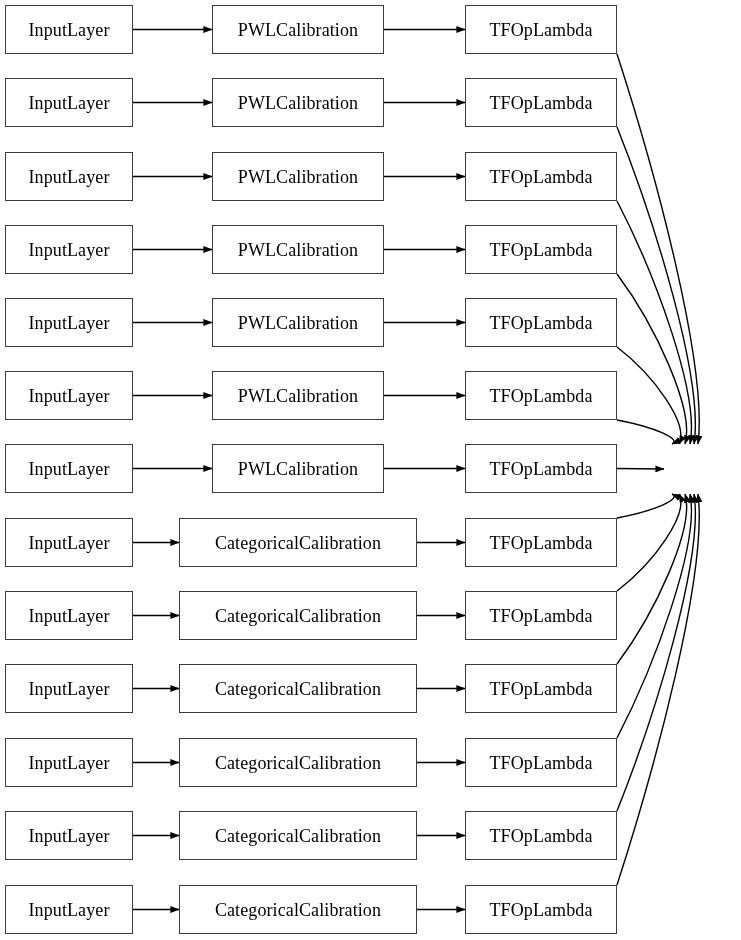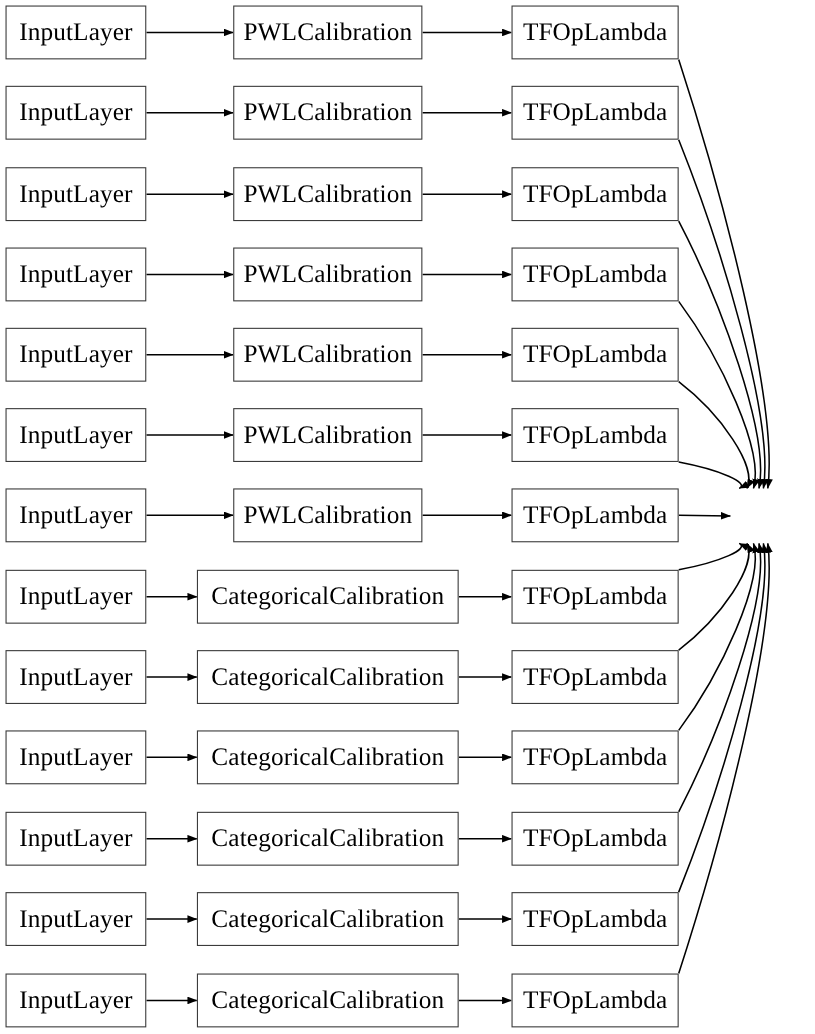--- a/index.html
+++ b/index.html
@@ -34,21 +34,21 @@
   }
   .node {
     position: absolute;
     box-sizing: border-box;
     border: 1.4px solid #3b3b3b;
     background: #ffffff;
     display: flex;
     align-items: center;
     justify-content: center;
     color: #000000;
-    font-size: 23px;
+    font-size: 18px;
     line-height: 1;
     letter-spacing: 0.1px;
     white-space: nowrap;
   }
   .node-label {
     display: block;
     transform: translateY(-0.5px);
   }
 </style>
 </head>

